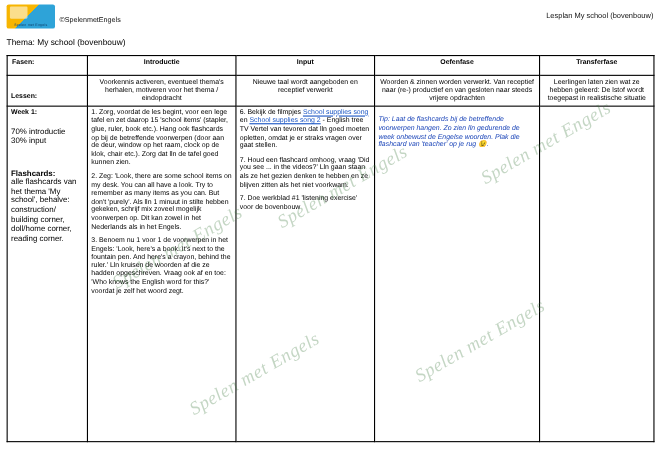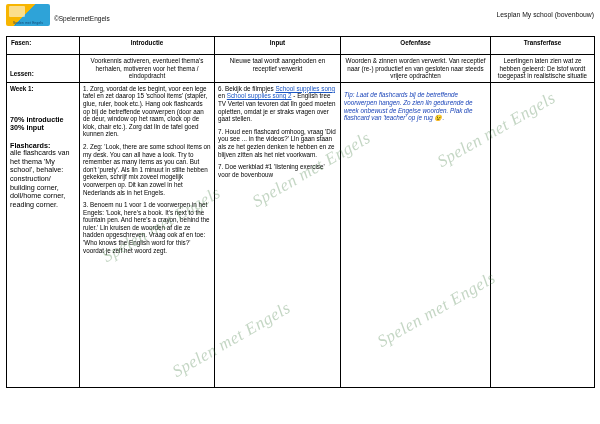--- a/index.html
+++ b/index.html
@@ -65,22 +65,22 @@
     font-weight:bold;
     padding:2px 2px;
     height:13px;
     vertical-align:middle;
   }
   td.rowlabel{
     font-size:8px;
     font-weight:bold;
     line-height:10px;
   }
-  td.rowlabel .sub{font-weight:bold;font-size:7.2px;display:block;margin-top:24px;}
-  td.rowlabel .flash{font-weight:bold;font-size:7.2px;display:block;margin-top:10px;}
+  td.rowlabel .sub{font-weight:normal;font-size:7.2px;display:block;margin-top:10px;}
+  td.rowlabel .flash{font-weight:bold;font-size:7.2px;display:block;margin-top:22px;}
   td.rowlabel .flashtxt{font-weight:normal;font-size:7.2px;display:block;line-height:8.6px;}
   .desc{font-size:6.3px;line-height:7.8px;text-align:center;}
   p.b{margin:0 0 5px 0;}
   .lnk{color:#1a55c4;text-decoration:underline;}
   .tipcell{font-style:italic;color:#1a44b8;font-size:6.3px;line-height:7.8px;}
   
   
   .wm{
     position:absolute;
     font-family:"Liberation Serif", serif;
@@ -109,20 +109,21 @@
       <div class="logo">
         <div class="logo-mark"></div>
         <div class="logo-txt">Spelen met Engels</div>
       </div>
       <div class="copy">©SpelenmetEngels</div>
     </div>
     <div class="docref">Lesplan My school (bovenbouw)</div>
   </div>
 
   <div class="intro">
+    <div>Thema: My school (bovenbouw)</div>
   </div>
 
   <table class="grid">
     <colgroup>
       <col style="width:73px">
       <col style="width:135px">
       <col style="width:126px">
       <col style="width:150px">
       <col style="width:104px">
     </colgroup>

